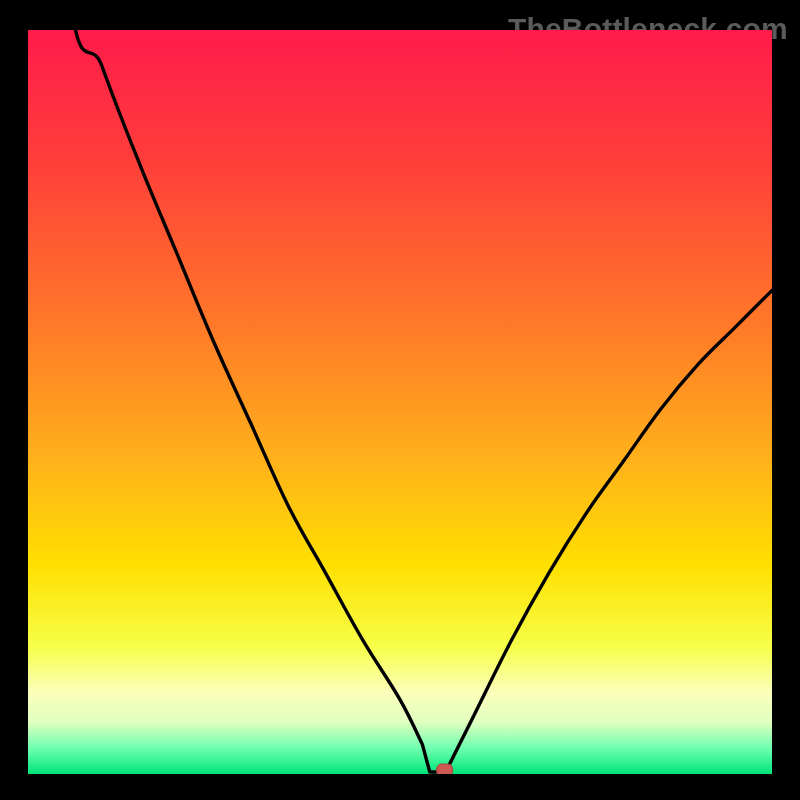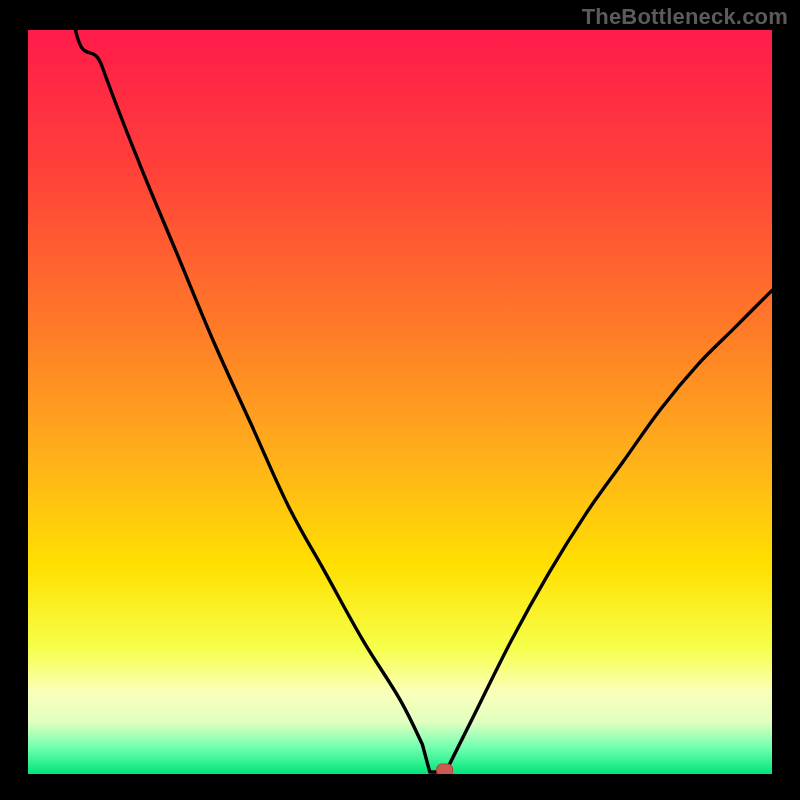--- a/index.html
+++ b/index.html
@@ -12,24 +12,24 @@
     overflow: hidden;
   }
   .frame {
     position: relative;
     width: 800px;
     height: 800px;
     background: #000;
   }
   .watermark {
     position: absolute;
-    top: 4px;
+    top: 12px;
     right: 12px;
     color: #5b5b5b;
-    font-size: 22px;
+    font-size: 30px;
     font-weight: 600;
     font-family: Arial, Helvetica, sans-serif;
     letter-spacing: 0.2px;
   }
   .plot {
     position: absolute;
     left: 28px;
     top: 30px;
     width: 744px;
     height: 744px;

